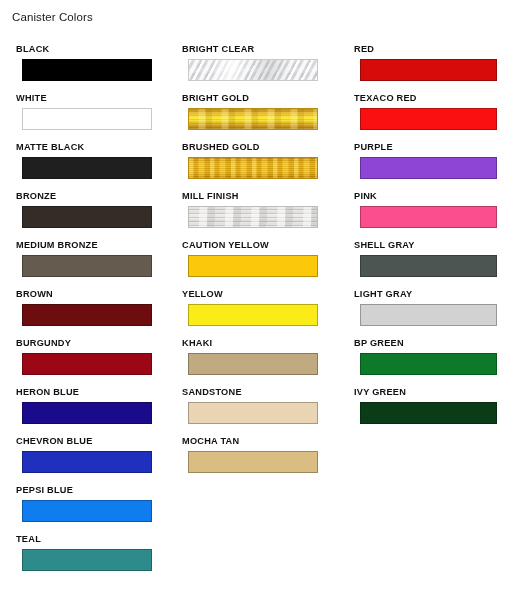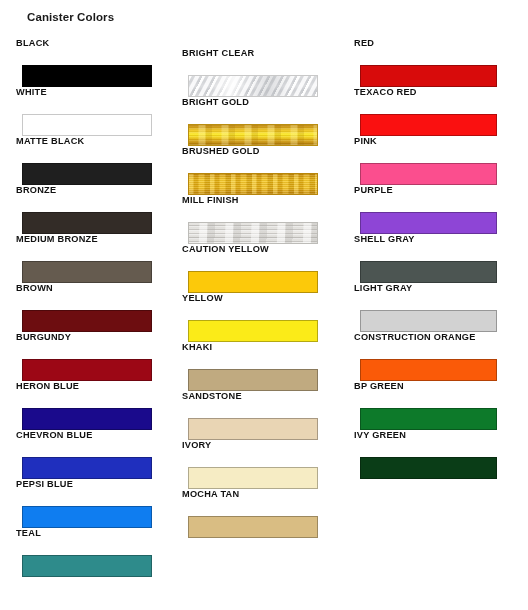--- a/index.html
+++ b/index.html
@@ -13,51 +13,51 @@
     width: 528px;
     height: 610px;
     font-family: "Liberation Sans", sans-serif;
     color: #000000;
     overflow: hidden;
     position: relative;
   }
 
   #page-title {
     position: absolute;
-    left: 27px;
+    left: 12px;
     top: 11px;
     font-size: 11.5px;
-    font-weight: 700;
+    font-weight: 400;
     letter-spacing: 0.1px;
     color: #1a1a1a;
     white-space: nowrap;
   }
 
   .columns {
     position: absolute;
     left: 0;
     top: 38px;
     width: 528px;
     display: flex;
     flex-direction: row;
   }
 
   .color-column {
     display: flex;
     flex-direction: column;
   }
   .col-0 { width: 172px; padding-left: 16px; }
-  .col-1 { width: 172px; padding-left: 10px; margin-top: 10px; }
+  .col-1 { width: 172px; padding-left: 10px; }
   .col-2 { width: 184px; padding-left: 10px; }
 
   .swatch-entry {
     height: 49px;
     display: flex;
     flex-direction: column;
-    justify-content: space-between;
+    justify-content: center;
   }
 
   .swatch-label {
     font-size: 9.2px;
     font-weight: 700;
     letter-spacing: 0.25px;
     line-height: 11px;
     color: #111111;
     text-transform: uppercase;
     white-space: nowrap;
@@ -305,73 +305,61 @@
           <div class="swatch-chip solid" style="background: rgb(192, 170, 128);"></div>
         </div>
       </div>
       <div class="swatch-entry">
         <div class="swatch-label">SANDSTONE</div>
         <div class="swatch-chip-wrap">
           <div class="swatch-chip solid" style="background: rgb(233, 213, 180);"></div>
         </div>
       </div>
       <div class="swatch-entry">
-        <div class="swatch-label">IVORY</div>
-        <div class="swatch-chip-wrap">
-          <div class="swatch-chip solid" style="background: rgb(246, 236, 196);"></div>
-        </div>
-      </div>
-      <div class="swatch-entry">
         <div class="swatch-label">MOCHA TAN</div>
         <div class="swatch-chip-wrap">
           <div class="swatch-chip solid" style="background: rgb(217, 189, 131);"></div>
         </div>
       </div>
     </div>
   <div class="color-column col-2">
       <div class="swatch-entry">
         <div class="swatch-label">RED</div>
         <div class="swatch-chip-wrap">
           <div class="swatch-chip solid" style="background: rgb(216, 11, 11);"></div>
         </div>
       </div>
       <div class="swatch-entry">
         <div class="swatch-label">TEXACO RED</div>
         <div class="swatch-chip-wrap">
           <div class="swatch-chip solid" style="background: rgb(250, 16, 16);"></div>
         </div>
       </div>
       <div class="swatch-entry">
+        <div class="swatch-label">PURPLE</div>
+        <div class="swatch-chip-wrap">
+          <div class="swatch-chip solid" style="background: rgb(142, 69, 214);"></div>
+        </div>
+      </div>
+      <div class="swatch-entry">
         <div class="swatch-label">PINK</div>
         <div class="swatch-chip-wrap">
           <div class="swatch-chip solid" style="background: rgb(251, 78, 142);"></div>
         </div>
       </div>
       <div class="swatch-entry">
-        <div class="swatch-label">PURPLE</div>
-        <div class="swatch-chip-wrap">
-          <div class="swatch-chip solid" style="background: rgb(142, 69, 214);"></div>
-        </div>
-      </div>
-      <div class="swatch-entry">
         <div class="swatch-label">SHELL GRAY</div>
         <div class="swatch-chip-wrap">
           <div class="swatch-chip solid" style="background: rgb(76, 85, 82);"></div>
         </div>
       </div>
       <div class="swatch-entry">
         <div class="swatch-label">LIGHT GRAY</div>
         <div class="swatch-chip-wrap">
           <div class="swatch-chip solid" style="background: rgb(210, 210, 210);"></div>
-        </div>
-      </div>
-      <div class="swatch-entry">
-        <div class="swatch-label">CONSTRUCTION ORANGE</div>
-        <div class="swatch-chip-wrap">
-          <div class="swatch-chip solid" style="background: rgb(250, 90, 8);"></div>
         </div>
       </div>
       <div class="swatch-entry">
         <div class="swatch-label">BP GREEN</div>
         <div class="swatch-chip-wrap">
           <div class="swatch-chip solid" style="background: rgb(13, 122, 42);"></div>
         </div>
       </div>
       <div class="swatch-entry">
         <div class="swatch-label">IVY GREEN</div>

